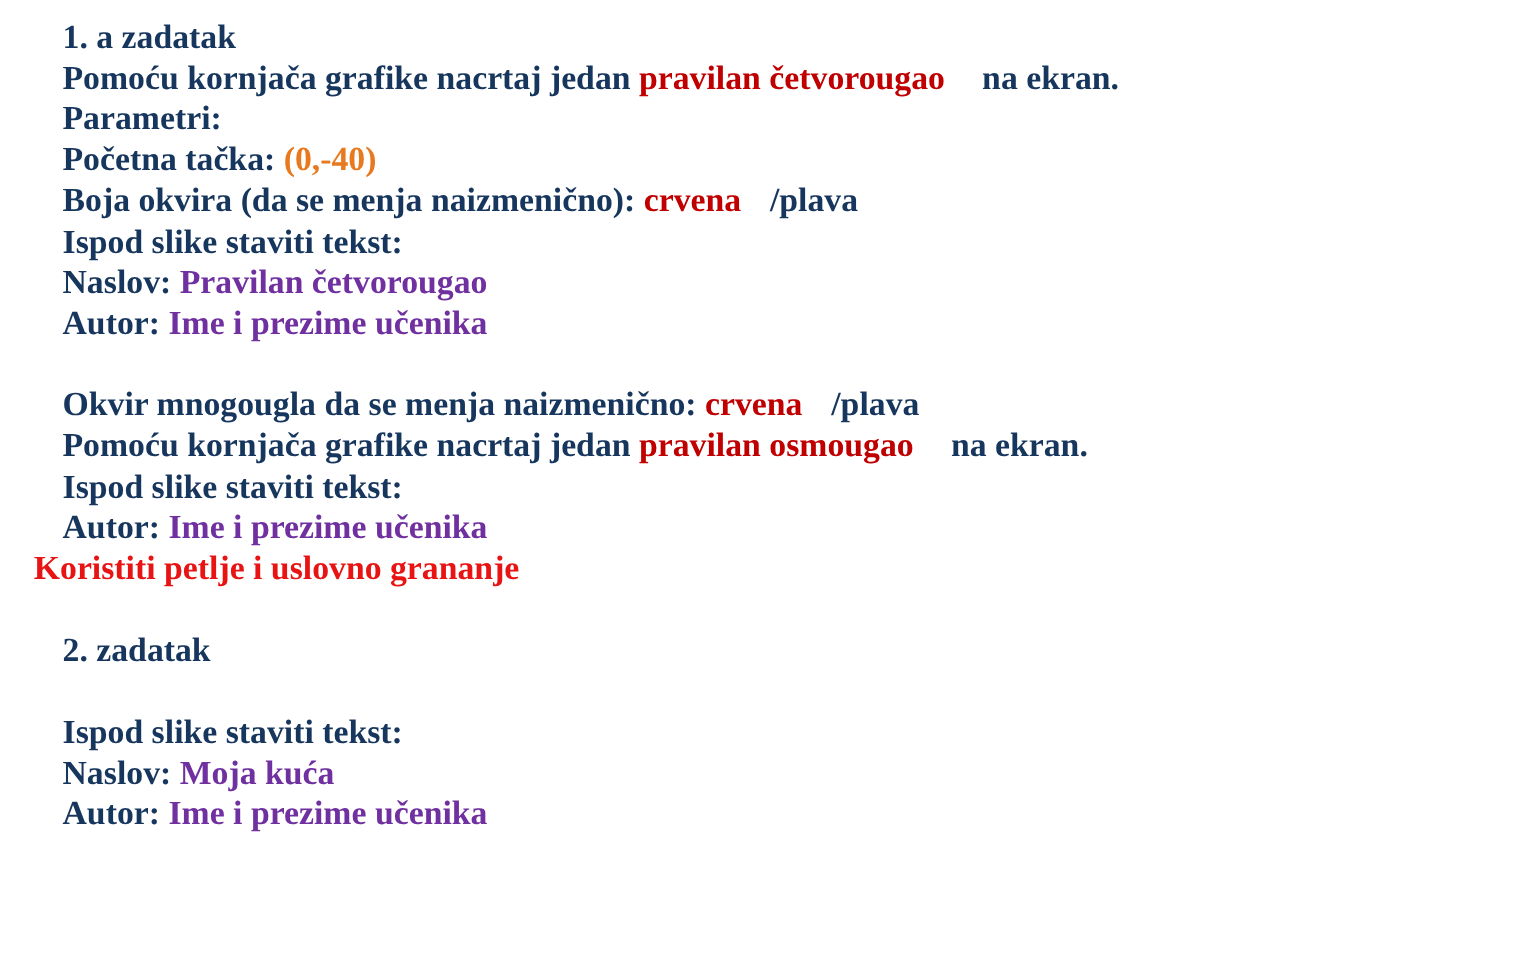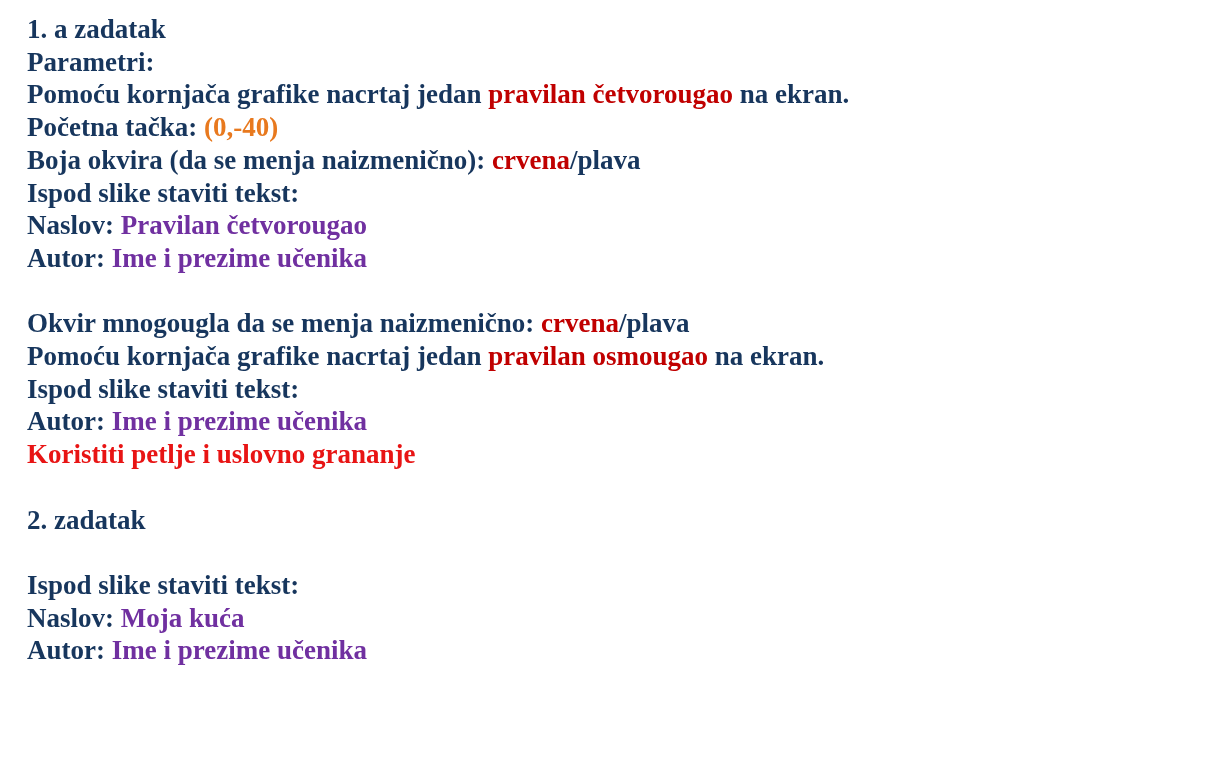--- a/index.html
+++ b/index.html
@@ -11,36 +11,36 @@
   body{
     background:var(--bg);
     font-family:"Liberation Serif","DejaVu Serif",serif;
     font-weight:bold;
     font-size:27px;
     line-height:32.7px;
     padding:13px 20px 0 27px;
   }
   .line{white-space:pre-wrap;}
   .line.blank{height:32.7px;}
-  .seg-navy{color:var(--navy);}
+  .seg-navy{color:var(--navy);margin-left:23px;}
   .seg-darkred{color:var(--dark-red);}
   .seg-brightred{color:var(--bright-red);}
   .seg-orange{color:var(--orange);}
   .seg-purple{color:var(--purple);}
 </style>
 </head>
 <body>
 
 <div>
 
   <p class="line"><span class="seg-navy">1. a zadatak</span></p>
 
+  <p class="line"><span class="seg-navy">Pomoću kornjača grafike nacrtaj jedan </span><span class="seg-darkred">pravilan četvorougao</span><span class="seg-navy"> na ekran.</span></p>
+
   <p class="line"><span class="seg-navy">Parametri:</span></p>
-
-  <p class="line"><span class="seg-navy">Pomoću kornjača grafike nacrtaj jedan </span><span class="seg-darkred">pravilan četvorougao</span><span class="seg-navy"> na ekran.</span></p>
 
   <p class="line"><span class="seg-navy">Početna tačka: </span><span class="seg-orange">(0,-40)</span></p>
 
   <p class="line"><span class="seg-navy">Boja okvira (da se menja naizmenično): </span><span class="seg-darkred">crvena</span><span class="seg-navy">/plava</span></p>
 
   <p class="line"><span class="seg-navy">Ispod slike staviti tekst:</span></p>
 
   <p class="line"><span class="seg-navy">Naslov: </span><span class="seg-purple">Pravilan četvorougao</span></p>
 
   <p class="line"><span class="seg-navy">Autor: </span><span class="seg-purple">Ime i prezime učenika</span></p>

